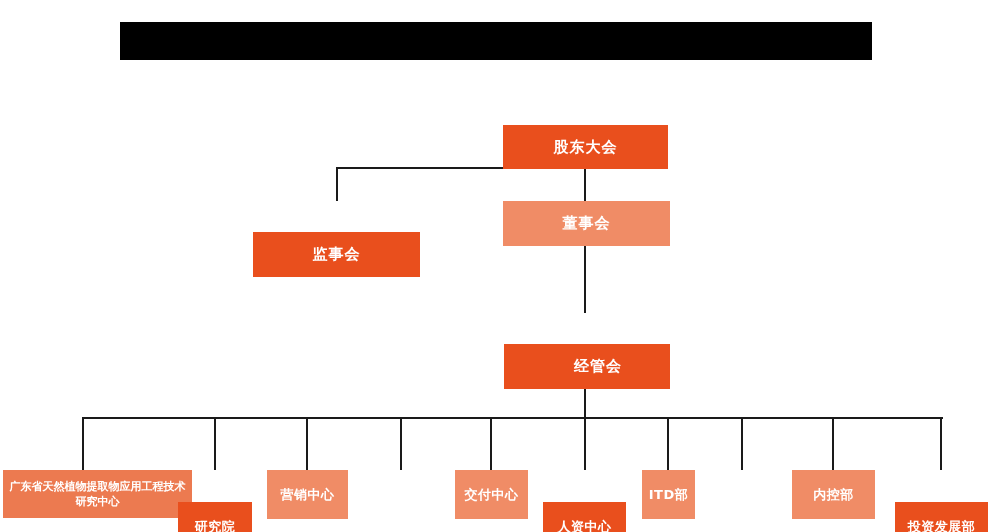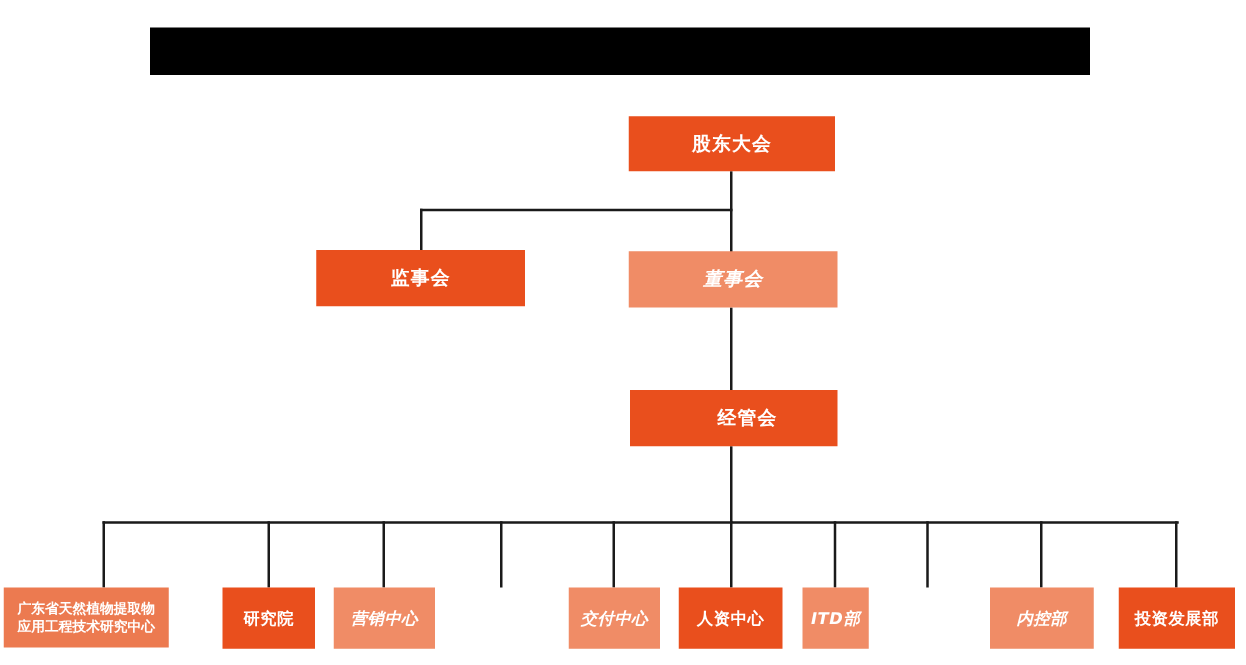--- a/index.html
+++ b/index.html
@@ -27,22 +27,22 @@
     position: absolute;
     display: flex;
     align-items: center;
     justify-content: center;
     text-align: center;
     color: #ffffff;
     font-weight: bold;
     box-sizing: border-box;
     letter-spacing: 1px;
   }
-  .tone-primary { background: var(--primary, #E94F1D); }
-  .tone-light   { background: var(--light, #F08C66); font-style: italic; }
+  .tone-primary { background: var(--primary, #E94F1D); margin-top: 32px; }
+  .tone-light   { background: var(--light, #F08C66); }
   .tone-medium  { background: var(--medium, #EC7A50); }
   .lvl-main { font-size: 15px; }
   .lvl-dept { font-size: 13px; letter-spacing: 0.5px; }
   .lvl-dept-small { font-size: 11px; line-height: 1.4; padding: 3px 6px; letter-spacing: 0; }
 </style>
 </head>
 <body>
 
 <div class="canvas">
 
@@ -65,21 +65,21 @@
   <div class="line" style="left:832px; top:417px; width:2px; height:53px;"></div>
   <div class="line" style="left:940px; top:417px; width:2px; height:53px;"></div>
 
   <div class="node tone-primary lvl-main" style="left:503px; top:93px; width:165px; height:44px;">股东大会</div>
 
   <div class="node tone-primary lvl-main" style="left:253px; top:200px; width:167px; height:45px;font-family:Liberation Mono, monospace;">监事会</div>
   <div class="node tone-light lvl-main" style="left:503px; top:201px; width:167px; height:45px;">董事会</div>
 
   <div class="node tone-primary lvl-main" style="left:504px; top:312px; width:166px; height:45px;padding-left:22px;">经管会</div>
 
-  <div class="node tone-medium lvl-dept lvl-dept-small" style="left:3px; top:470px; width:132px; height:48px;">广东省天然植物提取物应用工程技术研究中心</div>
+  <div class="node tone-medium lvl-dept lvl-dept-small" style="left:3px; top:470px; width:189px; height:48px;">广东省天然植物提取物应用工程技术研究中心</div>
   <div class="node tone-primary lvl-dept" style="left:178px; top:470px; width:74px; height:49px;">研究院</div>
   <div class="node tone-light lvl-dept" style="left:267px; top:470px; width:81px; height:49px;">营销中心</div>
   <div class="node tone-light lvl-dept" style="left:455px; top:470px; width:73px; height:49px;text-align:right;">交付中心</div>
   <div class="node tone-primary lvl-dept" style="left:543px; top:470px; width:83px; height:49px;text-align:center;">人资中心</div>
   <div class="node tone-light lvl-dept" style="left:642px; top:470px; width:53px; height:49px;">ITD部</div>
   <div class="node tone-light lvl-dept" style="left:792px; top:470px; width:83px; height:49px;">内控部</div>
   <div class="node tone-primary lvl-dept" style="left:895px; top:470px; width:93px; height:49px;">投资发展部</div>
 
 </div>
 

